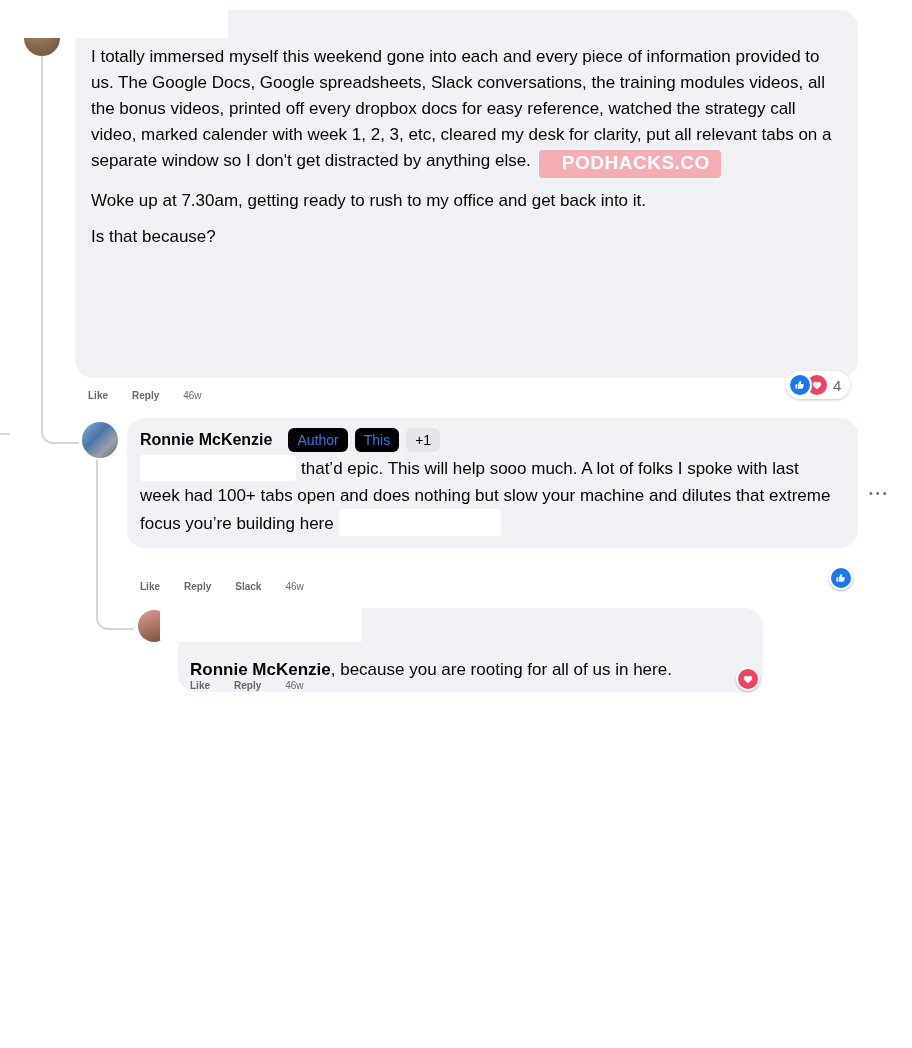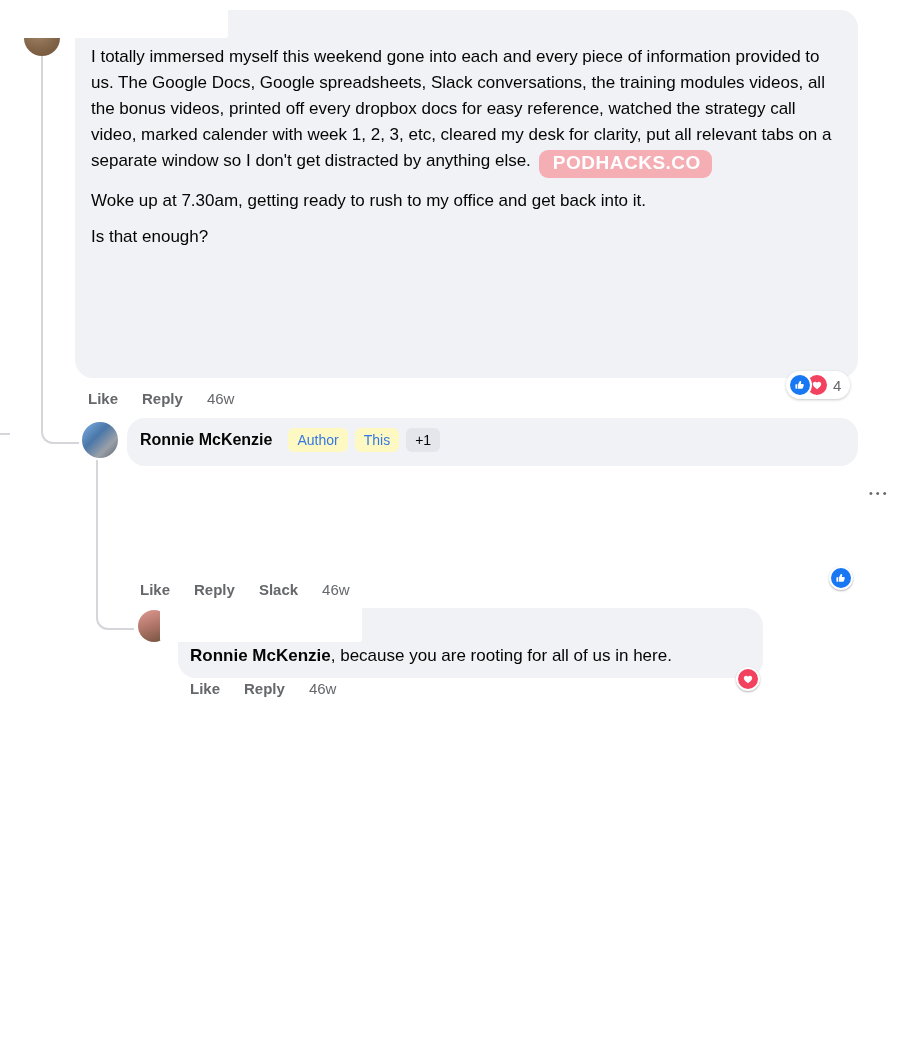--- a/index.html
+++ b/index.html
@@ -14,41 +14,41 @@
   .edge-line{position:absolute;left:0;top:433px;width:10px;height:0;border-bottom:2px solid #D4D6DA;}
   
   .avatar{position:absolute;border-radius:50%;cursor:pointer;}
   #avatar1{left:24px;top:20px;width:36px;height:36px;background:radial-gradient(circle at 40% 30%, #a58a68 0%, #83654a 55%, #6d5334 100%);}
   #avatar2{left:82px;top:422px;width:36px;height:36px;background:linear-gradient(135deg,#7fb3e8 0%, #4a76a8 40%, #9aa0a8 70%, #5d6570 100%);}
   #avatar3{left:138px;top:610px;width:32px;height:32px;background:linear-gradient(160deg,#e09a93 0%, #b3776a 45%, #6e4f3a 100%);}
   
   .bubble{position:absolute;background:#F0F2F5;border-radius:18px;box-sizing:border-box;}
   #bubble1{left:75px;top:10px;width:783px;min-height:368px;padding:34px 16px 14px 16px;font-size:17px;line-height:26px;}
   #bubble2{left:127px;top:418px;width:731px;padding:8px 16px 11px 13px;font-size:17px;line-height:27px;}
-  #bubble3{left:178px;top:608px;width:585px;padding:34px 16px 9px 12px;font-size:17px;line-height:27px;}
+  #bubble3{left:178px;top:608px;width:585px;padding:48px 16px 9px 12px;font-size:17px;line-height:27px;}
   .bubble p{margin:0 0 10px 0;}
   .bubble p:last-child{margin-bottom:0;}
   
   .chead{display:flex;align-items:center;margin-bottom:2px;}
   .c-name{font-size:16px;font-weight:bold;color:#050505;margin-right:16px;cursor:pointer;}
   .badge{font-size:14px;line-height:20px;padding:2px 9px;border-radius:6px;margin-right:7px;}
-  .badge.blue{background:#fef9c3;color:#3578E5;text-align:right;}
+  .badge.blue{background:#000000;color:#3578E5;text-align:right;}
   .badge.gray{background:#E4E6EB;color:#050505;}
   
   .redact{position:absolute;background:#ffffff;border-radius:3px;}
   #redact-top{left:18px;top:0;width:210px;height:38px;}
   #redact3{left:160px;top:604px;width:202px;height:38px;}
   .redact-inline{display:inline-block;background:#ffffff;border-radius:3px;height:26px;vertical-align:-7px;}
   #redact2a{width:156px;margin-right:5px;}
   #redact2b{width:162px;height:27px;margin-left:5px;}
   
   .watermark{
     display:inline-block;background:#F5AEB4;color:#ffffff;font-weight:bold;
-    font-size:19px;letter-spacing:0.5px;padding:2px 11px 4px 14px;margin-left:8px;
-    border-radius:9px;vertical-align:-3px;line-height:22px;
+    font-size:19px;letter-spacing:0.5px;padding:2px 11px 4px 23px;margin-left:8px;
+    border-radius:4px;vertical-align:-3px;line-height:22px;
   }
   
   .phone{
     display:inline-block;width:11px;height:16px;background:#30343B;border-radius:2.5px;
     margin:0 5px 0 6px;vertical-align:-2px;
     box-shadow:inset 0 2px 0 rgba(255,255,255,0.18), inset 0 -2px 0 rgba(255,255,255,0.12);
   }
   
   .pill{
     position:absolute;left:786px;top:371px;height:28px;background:#ffffff;border-radius:14px;
@@ -58,21 +58,21 @@
   .rc-like{background:#1877F2;z-index:2;}
   .rc-love{background:#F3425F;margin-left:-7px;z-index:1;}
   .pill-count{font-size:15px;color:#65676B;margin-left:4px;}
   .solo{
     position:absolute;width:20px;height:20px;border-radius:50%;border:2px solid #ffffff;
     display:flex;align-items:center;justify-content:center;box-shadow:0 1px 2px rgba(0,0,0,0.3);cursor:pointer;
   }
   #badge-like2{left:829px;top:566px;background:#1877F2;}
   #badge-love3{left:736px;top:667px;background:#F3425F;}
   
-  .actions{position:absolute;display:flex;gap:24px;font-size:15px;color:#65676B;font-weight:bold;}
+  .actions{position:absolute;display:flex;gap:24px;font-size:10px;color:#65676B;font-weight:bold;}
   #actions1{left:88px;top:390px;}
   #actions2{left:140px;top:581px;}
   #actions3{left:190px;top:680px;}
   .actions .act{cursor:pointer;}
   .actions .time{font-weight:normal;cursor:pointer;}
   
   #overflow{
     position:absolute;left:869px;top:487px;color:#65676B;font-size:11px;
     letter-spacing:3px;cursor:pointer;user-select:none;
   }
@@ -85,21 +85,21 @@
 
   <div class="edge-line"></div>
   <div class="elbow" id="elbow1"></div>
   <div class="elbow" id="elbow2"></div>
 
   <div class="avatar" id="avatar1"></div>
 
   <div class="bubble" id="bubble1">
     <p><span>I totally immersed myself this weekend gone into each and every piece of information provided to us. The Google Docs, Google spreadsheets, Slack conversations, the training modules videos, all the bonus videos, printed off every dropbox docs for easy reference, watched the strategy call video, marked calender with week 1, 2, 3, etc, cleared my desk for clarity, put all relevant tabs on a separate window so I don't get distracted by anything else.</span><span class="watermark">PODHACKS.CO</span></p>
     <p>Woke up at 7.30am, getting ready to rush to my office and get back into it.</p>
-    <p>Is that enough?</p>
+    <p>Is that because?</p>
   </div>
 
   <div class="redact" id="redact-top"></div>
 
   <div class="pill">
     <span class="rc rc-like">
       <svg width="12" height="12" viewBox="0 0 16 16" fill="#ffffff" aria-hidden="true">
         <path d="M2.5 7h1.9v6H2.5c-.3 0-.6-.3-.6-.6V7.6c0-.3.3-.6.6-.6z"></path>
         <path d="M5.4 13h4.9c.8 0 1.5-.5 1.7-1.3l1-3.4c.3-.9-.4-1.8-1.4-1.8H9.1l.5-2.3c.2-.7-.3-1.4-1-1.5-.5-.1-1 .1-1.2.5L5.4 7.1z"></path>
       </svg>
@@ -120,20 +120,21 @@
 
   <div class="avatar" id="avatar2"></div>
 
   <div class="bubble" id="bubble2">
     <div class="chead">
       <span class="c-name">Ronnie McKenzie</span>
       <span class="badge blue">Author</span>
       <span class="badge blue">This</span>
       <span class="badge gray">+1</span>
     </div>
+    <p><span class="redact-inline" id="redact2a"></span><span>that’d epic. This will help sooo much. A lot of folks I spoke with last week had 100+ tabs open and does nothing but slow your machine and dilutes that extreme focus you’re building here</span><span class="redact-inline" id="redact2b"></span></p>
   </div>
 
   <span id="overflow">•••</span>
 
   <div class="solo" id="badge-like2">
     <svg width="12" height="12" viewBox="0 0 16 16" fill="#ffffff" aria-hidden="true">
       <path d="M2.5 7h1.9v6H2.5c-.3 0-.6-.3-.6-.6V7.6c0-.3.3-.6.6-.6z"></path>
       <path d="M5.4 13h4.9c.8 0 1.5-.5 1.7-1.3l1-3.4c.3-.9-.4-1.8-1.4-1.8H9.1l.5-2.3c.2-.7-.3-1.4-1-1.5-.5-.1-1 .1-1.2.5L5.4 7.1z"></path>
     </svg>
   </div>

